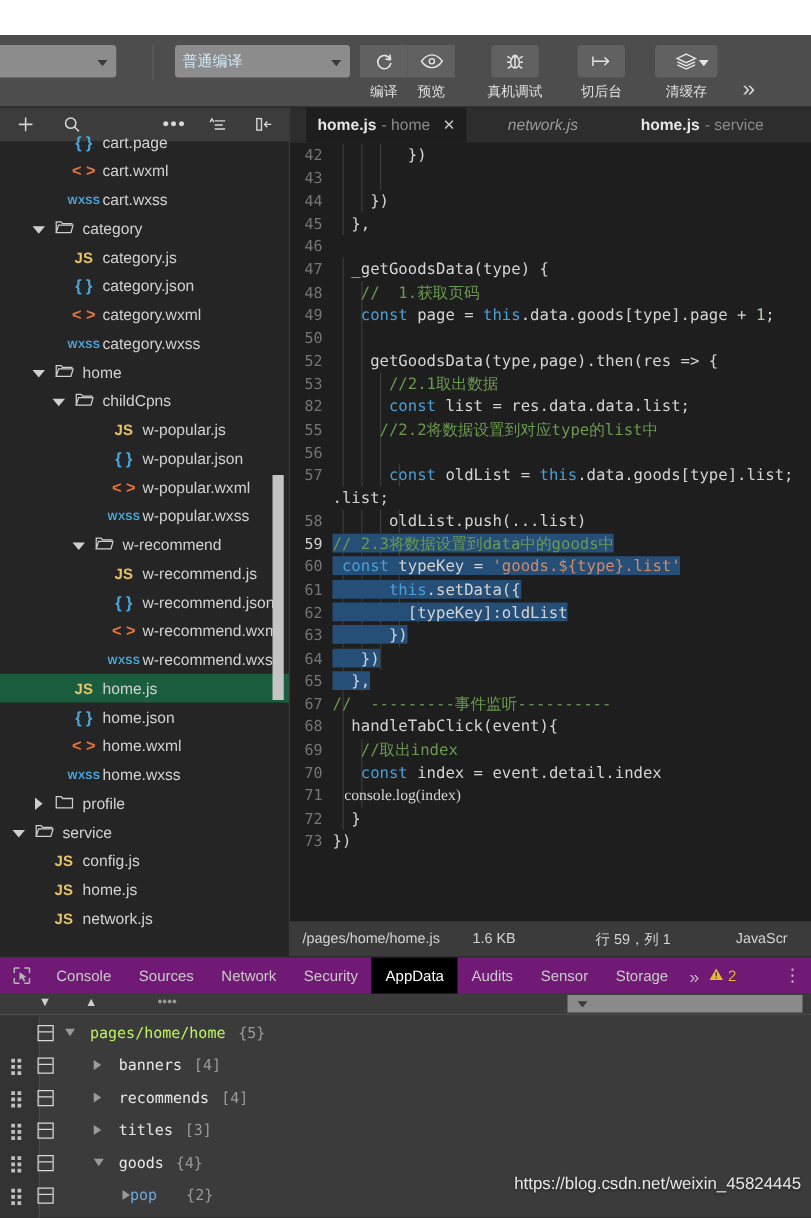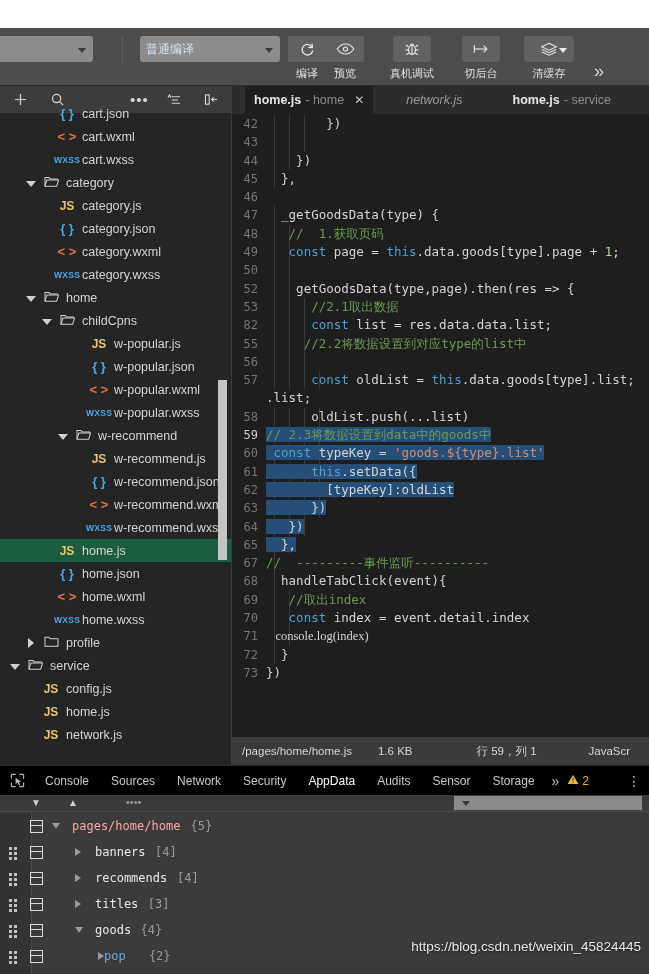--- a/index.html
+++ b/index.html
@@ -195,21 +195,21 @@
   .sb-lang { margin-left: 52px; }
 
   
   .devtools {
     position: absolute; left: 0; top: 765px; width: 649px; height: 209px;
     background: #3b3b3b;
     border-top: 1px solid #2a2a2a;
   }
   .dt-tabs {
     height: 29px; width: 649px;
-    background: #000000;
+    background: #701a75;
     display: flex; align-items: center;
     font-size: 12px; color: #c9c9c9;
     position: relative;
   }
   .dt-inspect {
     width: 34px; display: flex; align-items: center; justify-content: center;
     color: #b8b8b8;
   }
   .dt-tab {
     padding: 0 11px; height: 29px; display: flex; align-items: center;
@@ -269,21 +269,21 @@
     position: absolute; width: 0; height: 0;
     border-top: 4px solid transparent; border-bottom: 4px solid transparent;
     border-left: 6px solid #9a9a9a;
   }
   .drow .tri.open {
     border-left: 4px solid transparent; border-right: 4px solid transparent;
     border-top: 6px solid #9a9a9a; border-bottom: none;
   }
   .drow .key { position: absolute; }
   .drow .cnt { color: #9a9a9a; }
-  .drow .root-key { color: #fca5a5; }
+  .drow .root-key { color: #bef264; }
   .drow .prop-key { color: #e8e8e8; }
   .drow .pop-key { color: #6fa8dc; }
 
   .watermark {
     position: absolute; right: 8px; bottom: 20px;
     color: #e8e8e8; font-size: 13.5px;
     font-family: "Liberation Sans", sans-serif;
     text-shadow: 0 1px 2px rgba(0,0,0,.6);
   }
 </style>
@@ -390,21 +390,21 @@
           <rect x="1.5" y="2" width="4" height="10"></rect>
             <path d="M14 7 H8.5 M10.5 4.6 L8.2 7 L10.5 9.4"></path>
         </svg>
       </span>
     </div>
     <div class="tree" id="tree">
         <div class="row" style="margin-top: -11px;">
           <span style="flex: 0 0 auto; width: 42px;"></span>
           <span class="arrow"></span>
           <span class="ficon json">{ }</span>
-          <span class="lbltxt">cart.json</span>
+          <span class="lbltxt">cart.page</span>
         </div>
         <div class="row">
           <span style="flex: 0 0 auto; width: 42px;"></span>
           <span class="arrow"></span>
           <span class="ficon wxml">&lt; &gt;</span>
           <span class="lbltxt">cart.wxml</span>
         </div>
         <div class="row">
           <span style="flex: 0 0 auto; width: 42px;"></span>
           <span class="arrow"></span>

